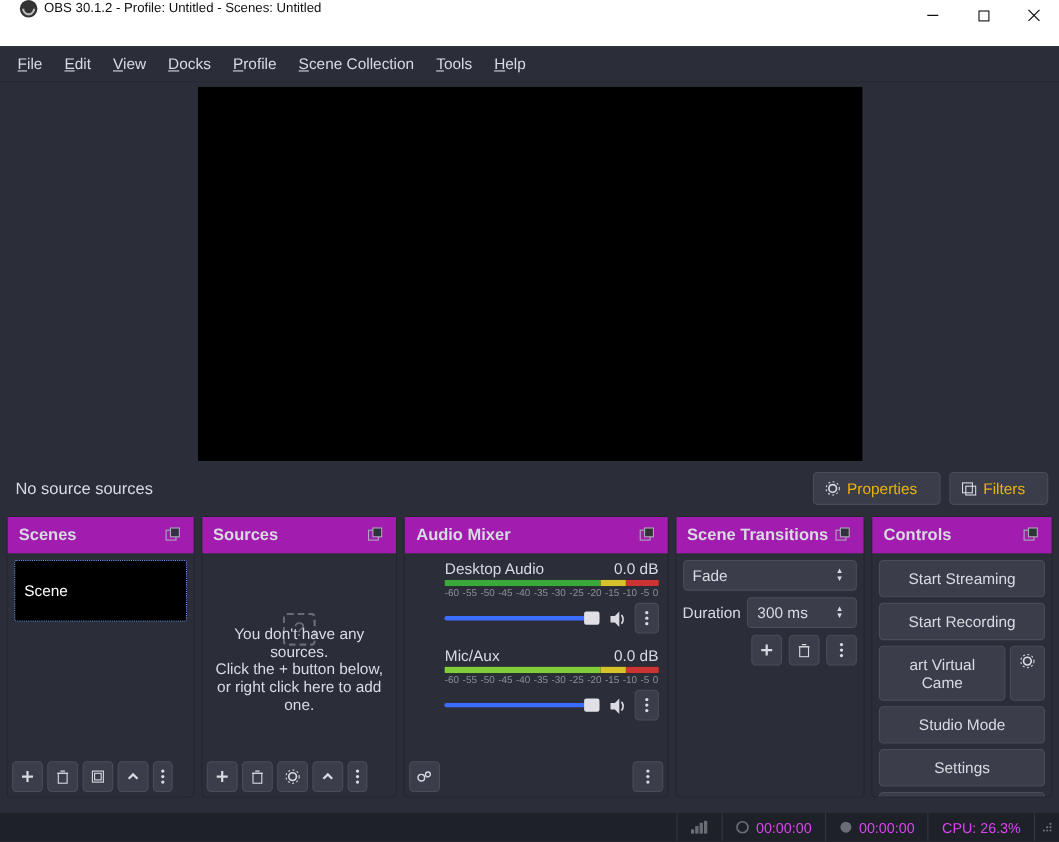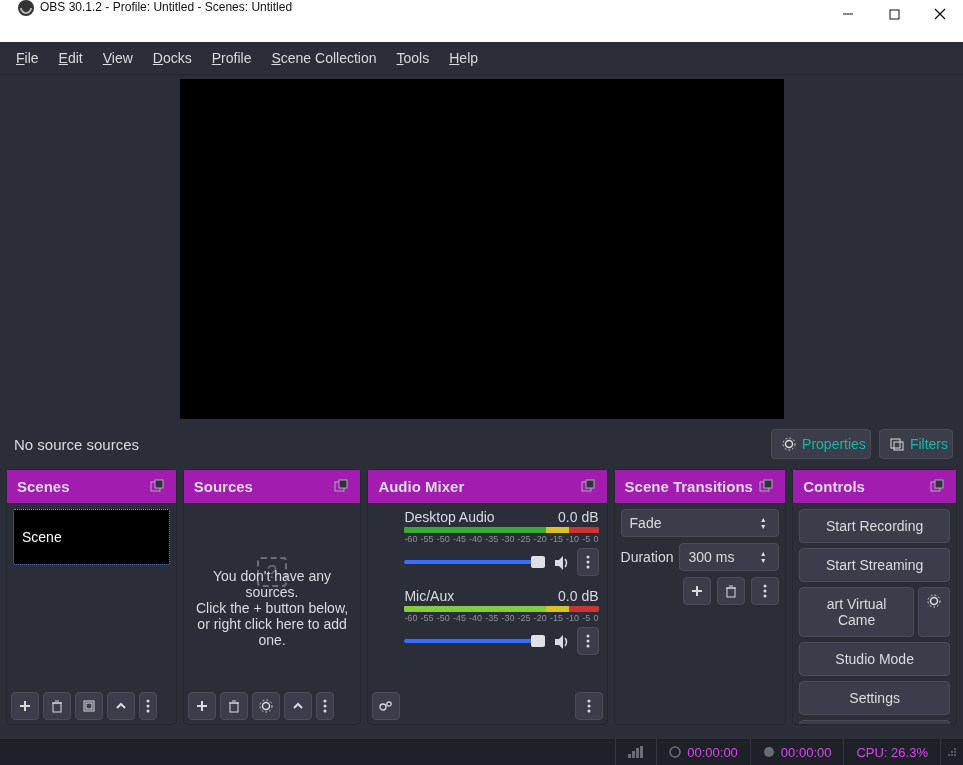--- a/index.html
+++ b/index.html
@@ -9,21 +9,21 @@
 .titlebar-icon::before { content: ""; width: 8px; height: 8px; border: 2px solid #bbb; border-radius: 50%; border-top-color: transparent; border-left-color: transparent; transform: rotate(45deg); }
 .titlebar-controls { margin-left: auto; display: flex; }
 .titlebar-btn { width: 46px; height: 28px; display: flex; align-items: center; justify-content: center; font-size: 12px; }
 .menubar { background: #2b2e38; border-bottom: 1px solid #24262f; display: flex; gap: 0; padding: 4px 6px; font-size: 14px; }
 .menubar .menu { padding: 4px 10px; color: #d9dae2; }
 .menubar .menu u { text-decoration: underline; }
 .preview { display: flex; align-items: center; justify-content: center; height: 348px; background: #2b2e38; padding: 6px 0; }
 .preview-canvas { width: 604px; height: 340px; background: #000; }
 .toolbar-row { display: flex; align-items: center; gap: 8px; padding: 6px 10px 10px 10px; }
 .no-source { font-size: 15px; color: #d9dae2; margin-right: auto; padding-left: 4px;}
-.tb-btn { background: #3b3e4a; border: 1px solid #4a4d59; border-radius: 4px; padding: 6px 4px 6px 10px; display: flex; align-items: center; gap: 6px; font-size: 14px; color: #14b8a6; }
+.tb-btn { background: #3b3e4a; border: 1px solid #4a4d59; border-radius: 4px; padding: 6px 20px 6px 10px; display: flex; align-items: center; gap: 6px; font-size: 14px; color: #eab308; }
 .docks { display: flex; gap: 6px; padding: 0 6px 6px 6px; height: 262px; }
 .panel { background: #2b2e38; border: 1px solid #24262f; border-radius: 4px; display: flex; flex-direction: column; }
 .panel-hdr { background: #a21caf; font-weight: 600; font-size: 15px; padding: 8px 10px; display: flex; align-items: center; }
 .popout-icon { margin-left: auto; width: 16px; height: 16px; display: flex; }
 .panel-body { flex: 1; overflow: hidden; padding: 6px; position: relative; }
 .scene-item { background: #000000; border: 1px dotted #6fa0ff; color: #fff; padding: 19px 8px; font-size: 14px; border-radius: 2px; }
 .panel-foot { display: flex; gap: 4px; padding: 4px; }
 .sq-btn { width: 28px; height: 28px; background: #3b3e4a; border: 1px solid #4a4d59; border-radius: 4px; display: flex; align-items: center; justify-content: center; color: #d9dae2; }
 .err-text { font-size: 14px; text-align: center; color: #d9dae2; position: absolute; left: 0; right: 0; bottom: 40px; padding: 0 4px; }
 .src-placeholder { position: absolute; top: 54px; left: 50%; transform: translateX(-50%); width: 30px; height: 30px; border: 2px dashed #6a6d78; border-radius: 4px; display: flex; align-items:center; justify-content:center; color:#6a6d78; font-size:18px;}
@@ -387,22 +387,22 @@
     <div class="panel-hdr">
       <span>Controls</span>
       <span class="popout-icon">
           <svg width="14" height="14">
             <rect x="1" y="3" width="9" height="9" fill="none" stroke="#a9abb6"></rect>
             <rect x="5" y="1" width="8" height="8" fill="#2f323c" stroke="#a9abb6"></rect>
           </svg>
         </span>
     </div>
     <div class="panel-body" style="display:flex;flex-direction:column;gap:5px;">
+      <div class="ctrl-btn">Start Streaming</div>
       <div class="ctrl-btn">Start Recording</div>
-      <div class="ctrl-btn">Start Streaming</div>
       <div class="ctrl-row">
         <div class="ctrl-btn" style="flex:1">art Virtual Came</div>
         <div class="ctrl-btn" style="width:32px;padding:6px 0">
             <svg width="14" height="14" style="margin:0 auto">
               <circle cx="7" cy="7" r="3.5" fill="none" stroke="#d9dae2" stroke-width="1.5"></circle>
               <circle cx="7" cy="7" r="6" fill="none" stroke="#d9dae2" stroke-width="1" stroke-dasharray="1.8 2.2"></circle>
             </svg>
           </div>
       </div>
       <div class="ctrl-btn">Studio Mode</div>

